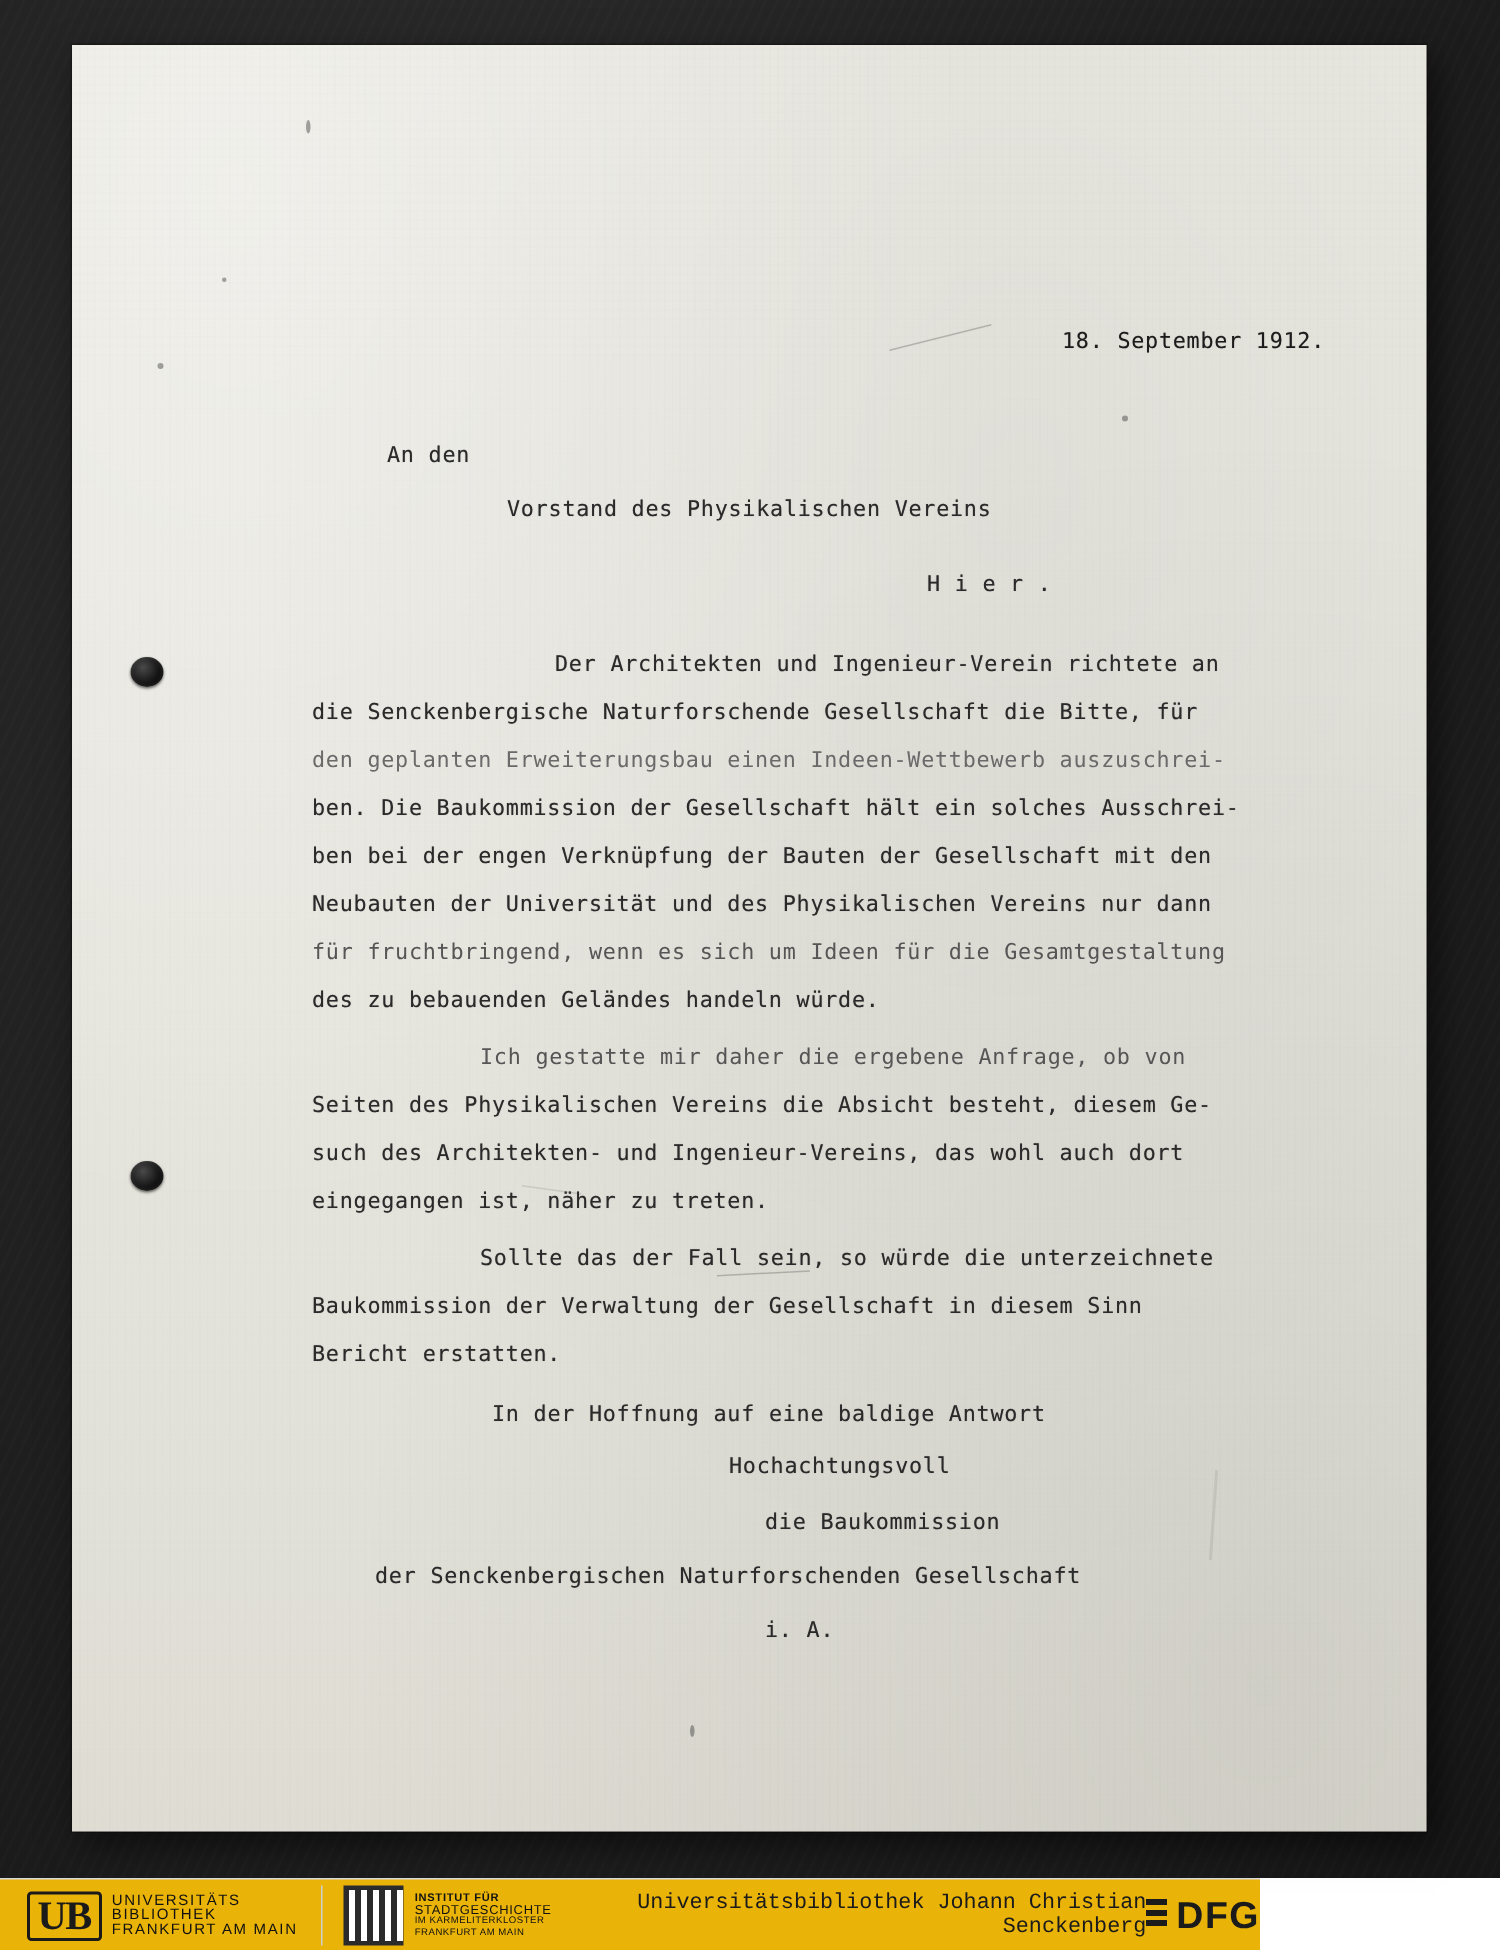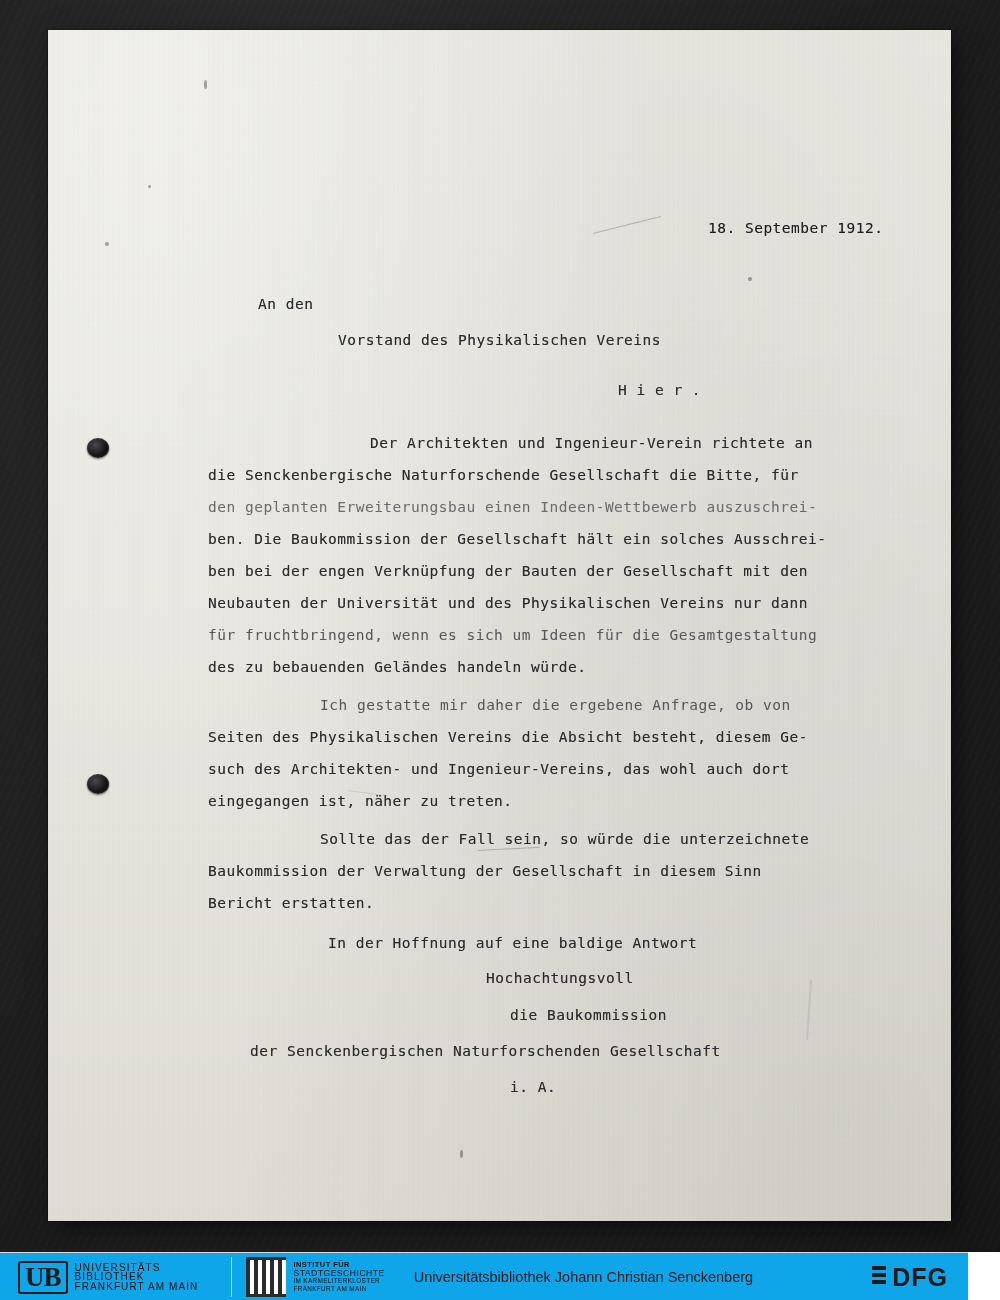--- a/index.html
+++ b/index.html
@@ -122,27 +122,26 @@
     background: rgba(70,70,70,.30);
     transform-origin: left center;
     height: 1px;
   }
 
   
   .footer {
     position: absolute;
     left: 0;
     top: 1252px;
-    width: 968px;
+    width: 840px;
     height: 48px;
-    background: #0ea5e9;
+    background: #eab308;
     border-top: 1px solid #d9d9d9;
     display: flex;
     align-items: center;
-    gap: 29px;
   }
   .footer-left {
     display: flex;
     align-items: center;
     height: 48px;
     padding-left: 18px;
     gap: 16px;
   }
   .ub-logo {
     display: flex;
@@ -167,21 +166,20 @@
     letter-spacing: 1.1px;
     font-family: "Liberation Sans", sans-serif;
   }
 
   .isg-logo {
     display: flex;
     align-items: center;
     gap: 7px;
     border-left: 1px solid #cfcfcf;
     padding-left: 14px;
-    margin-left: 17px;
   }
   .isg-mark {
     width: 40px;
     height: 34px;
     background:
       repeating-linear-gradient(90deg, #2b2b2b 0px, #2b2b2b 4px, #ffffff 4px, #ffffff 8px);
     border-top: 3px solid #2b2b2b;
     border-bottom: 3px solid #2b2b2b;
   }
   .isg-text {
@@ -190,27 +188,26 @@
     color: #111;
     letter-spacing: .4px;
     font-family: "Liberation Sans", sans-serif;
   }
   .isg-text .t1 { font-weight: bold; font-size: 7.4px; letter-spacing: .5px; }
   .isg-text .t2 { font-weight: normal; font-size: 8.6px; letter-spacing: .5px; }
   .isg-text .t3 { font-size: 6.4px; letter-spacing: .35px; }
 
   .footer-center {
     flex: 1;
-    text-align: left;
+    text-align: right;
     font-size: 14.5px;
     color: #1b1b1b;
-    font-family: Liberation Sans, sans-serif;
+    font-family: Liberation Mono, monospace;
   }
   .footer-right {
-    padding-right: 20px;
     display: flex;
     align-items: center;
   }
   .dfg-mark {
     font-family: "Liberation Sans", sans-serif;
     font-size: 25px;
     font-weight: bold;
     letter-spacing: 1px;
     color: #1b1b1b;
     display: flex;

